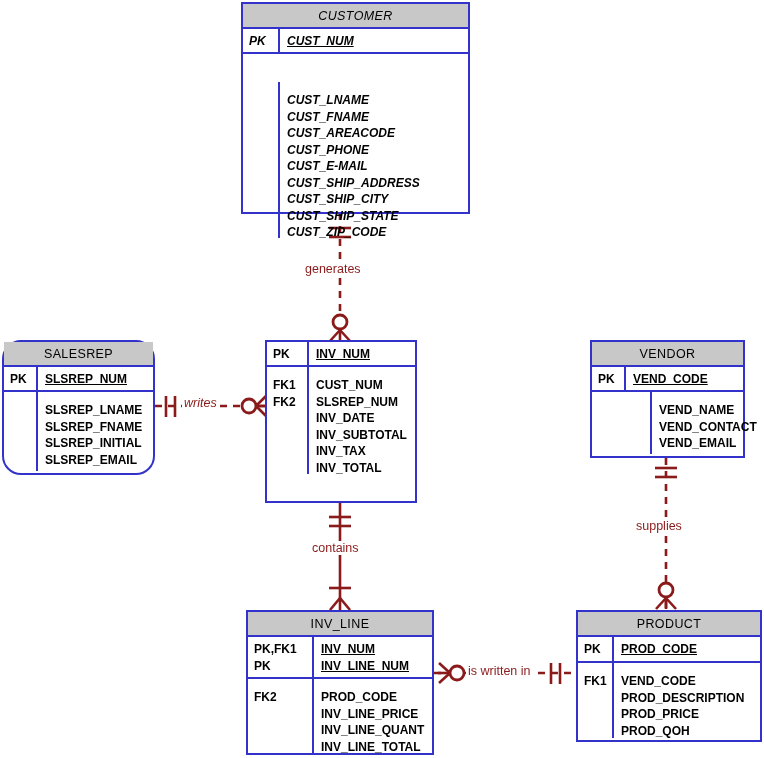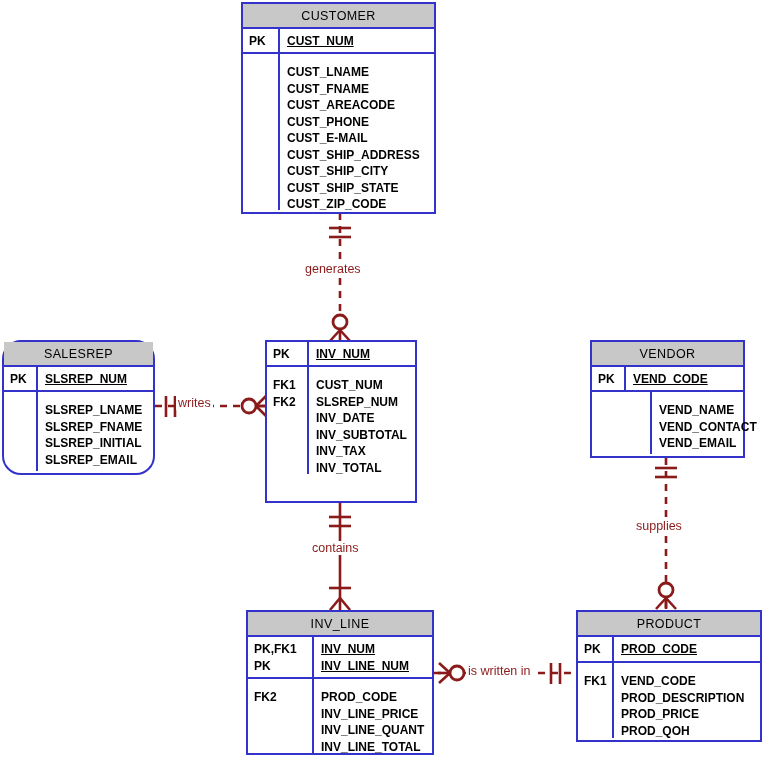--- a/index.html
+++ b/index.html
@@ -155,31 +155,31 @@
         <line x1="450" y1="673" x2="439" y2="663"></line>
         <line x1="450" y1="673" x2="439" y2="683"></line>
 
         <line x1="551" y1="663" x2="551" y2="684"></line>
         <line x1="560" y1="663" x2="560" y2="684"></line>
       </g>
 
     </g>
   </svg>
 
-  <div class="entity" style="left:241px; top:2px; width:195px; height:212px;">
+  <div class="entity" style="left:241px; top:2px; width:229px; height:212px;font-style:italic;">
     <div class="ent-title">CUSTOMER</div>
     <div class="ent-section sec-keys" style="height:25px;">
       <div class="col-key" style="width:37px;">
         <div class="attr-line">PK</div>
       </div>
       <div class="col-val">
         <div class="attr-line pk">CUST_NUM</div>
       </div>
     </div>
-    <div class="ent-section sec-attrs" style="height:156px;">
+    <div class="ent-section sec-attrs" style="height:156px;margin-top:28px;">
       <div class="col-key pad-top" style="width:37px;"></div>
       <div class="col-val pad-top">
         <div class="attr-line">CUST_LNAME</div>
         <div class="attr-line">CUST_FNAME</div>
         <div class="attr-line">CUST_AREACODE</div>
         <div class="attr-line">CUST_PHONE</div>
         <div class="attr-line">CUST_E-MAIL</div>
         <div class="attr-line">CUST_SHIP_ADDRESS</div>
         <div class="attr-line">CUST_SHIP_CITY</div>
         <div class="attr-line">CUST_SHIP_STATE</div>
@@ -297,21 +297,21 @@
         <div class="attr-line">VEND_CODE</div>
         <div class="attr-line">PROD_DESCRIPTION</div>
         <div class="attr-line">PROD_PRICE</div>
         <div class="attr-line">PROD_QOH</div>
       </div>
     </div>
   </div>
 
   <div class="rel-label" style="left:303px; top:262px;">generates</div>
 
-  <div class="rel-label" style="left:176px; top:396px;">writes</div>
+  <div class="rel-label" style="left:182px; top:396px;font-style:italic;">writes</div>
 
   <div class="rel-label" style="left:310px; top:541px;">contains</div>
 
   <div class="rel-label" style="left:634px; top:519px;">supplies</div>
 
   <div class="rel-label" style="left:466px; top:664px;">is written in</div>
 
 </div>
 
 </body></html>

